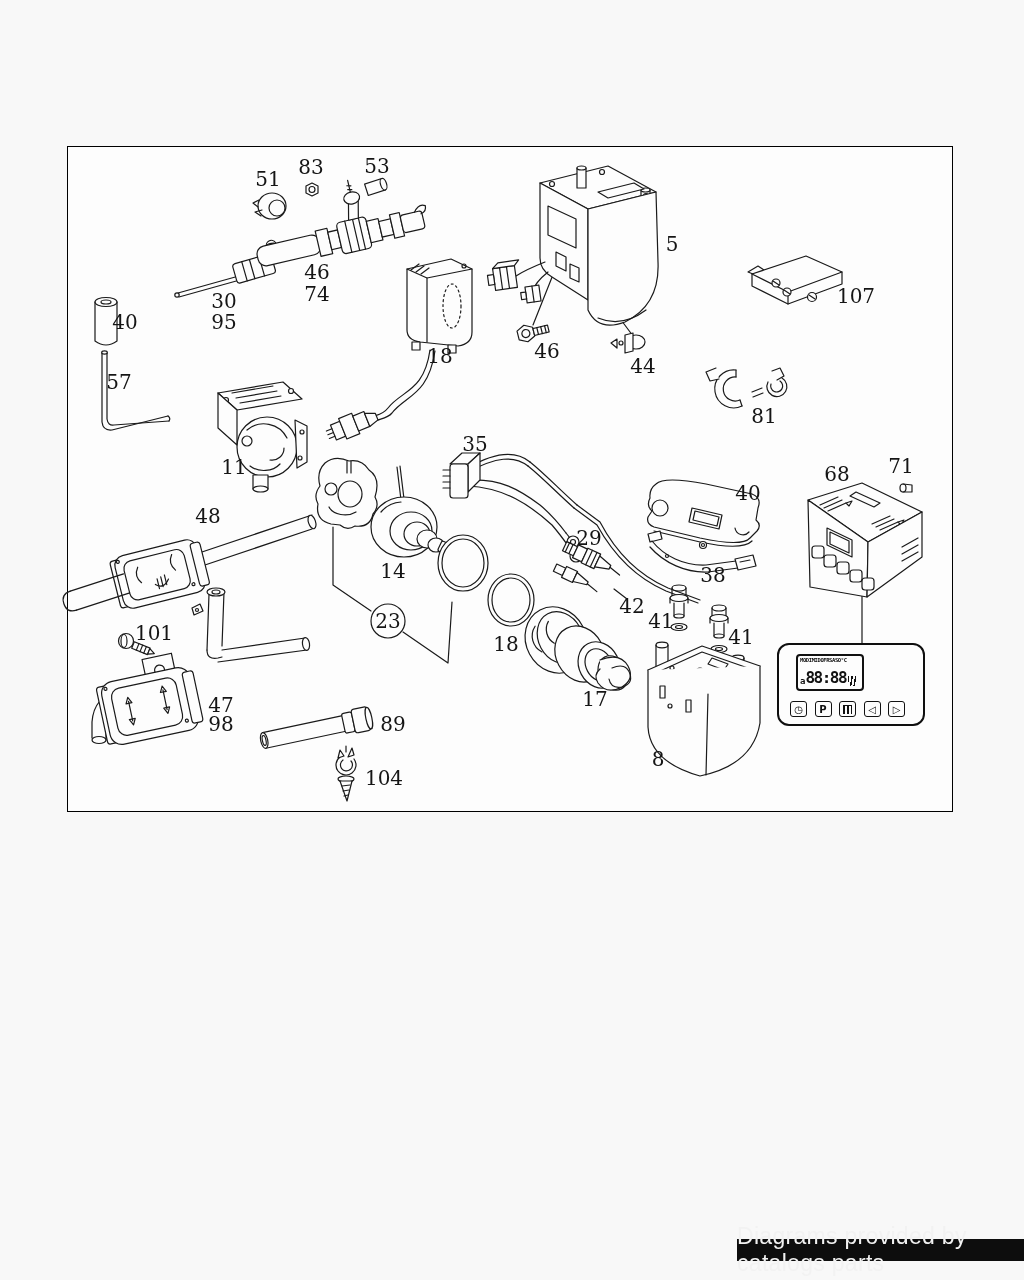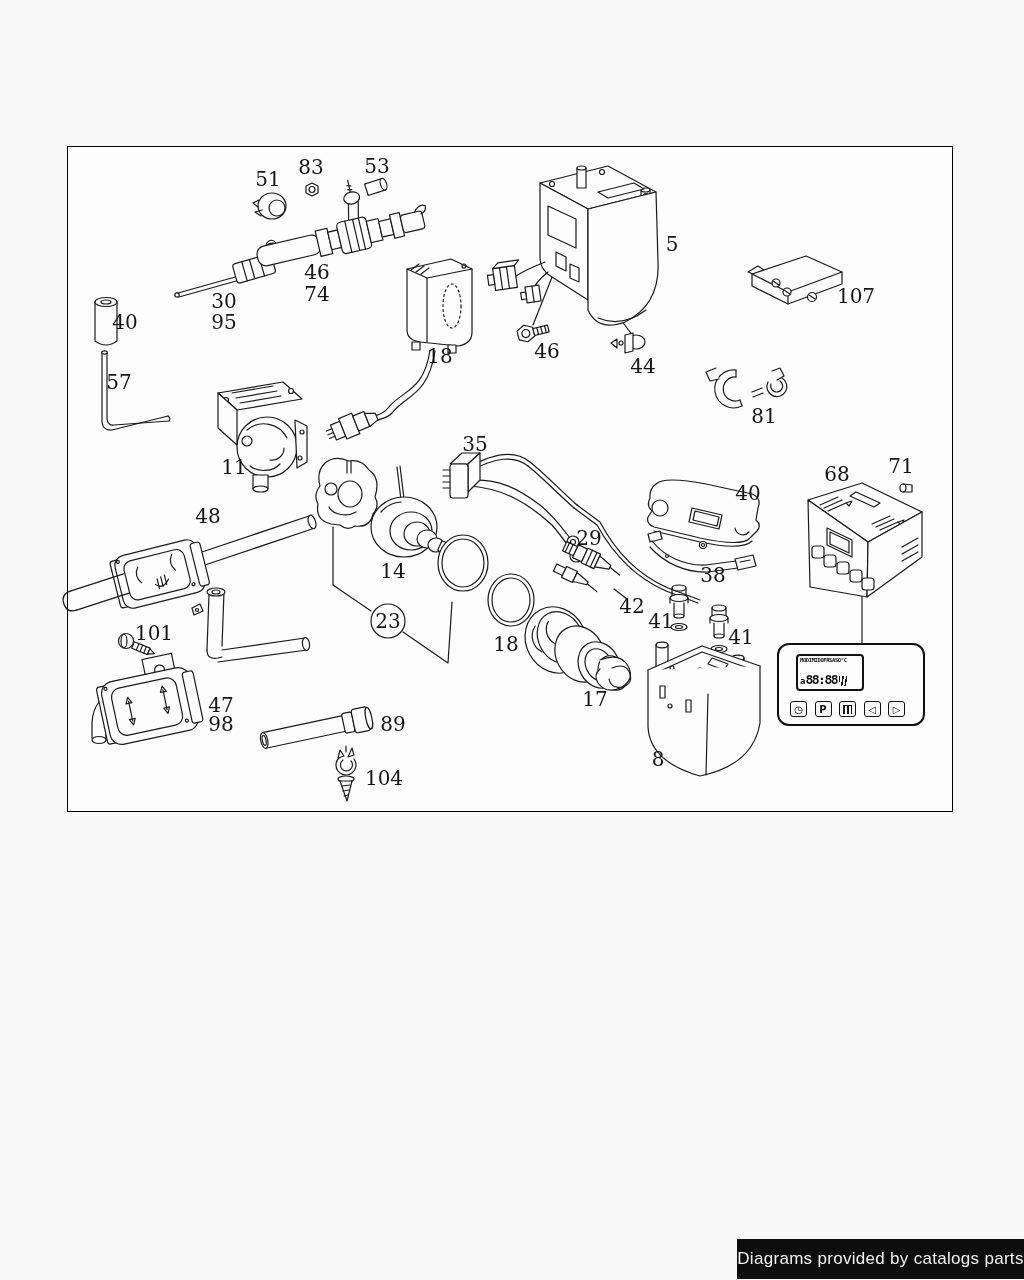--- a/index.html
+++ b/index.html
@@ -30,39 +30,39 @@
     border:2px solid #111;border-radius:4px;box-sizing:border-box;
     padding:1px 2px;overflow:hidden;background:#fdfdfd;
   }
   .pdays{
     font-family:"DejaVu Sans Mono",monospace;font-size:5.5px;line-height:7px;
     letter-spacing:-0.4px;color:#111;white-space:nowrap;font-weight:bold;
   }
   .ptrow{display:flex;align-items:flex-end;height:22px;}
   .ppre{font-family:"DejaVu Sans Mono",monospace;font-size:9px;font-weight:bold;color:#111;line-height:1;}
   .ptime{
-    font-family:"DejaVu Sans Mono",monospace;font-size:13px;font-weight:bold;
+    font-family:"DejaVu Sans Mono",monospace;font-size:16px;font-weight:bold;
     letter-spacing:-1.5px;color:#111;line-height:1;
   }
   .pbars{
     display:inline-block;width:8px;height:10px;margin-left:2px;
     background:repeating-linear-gradient(100deg,#111 0 1.5px,transparent 1.5px 3.5px);
   }
   .pbtns{position:absolute;left:11px;bottom:7px;display:flex;gap:7.5px;}
   .pbtn{
     width:17px;height:16px;border:1.8px solid #111;border-radius:3px;box-sizing:border-box;
     display:flex;align-items:center;justify-content:center;
     font-family:"DejaVu Sans",sans-serif;font-size:10px;font-weight:bold;color:#111;background:#fdfdfd;
   }
   .heatbars{width:9px;height:8px;border-top:1.4px solid #111;
     background:repeating-linear-gradient(90deg,#111 0 1.6px,transparent 1.6px 4px);}
   .footer{
-    position:absolute;left:737px;top:1239px;width:287px;height:40px;background:#0d0d0d;
+    position:absolute;left:737px;top:1239px;width:287px;height:22px;background:#0d0d0d;
     color:#f2f2f2;display:flex;align-items:center;justify-content:center;
-    font-size:17px;letter-spacing:0.3px;
+    font-size:23px;letter-spacing:0.3px;
   }
 </style>
 </head>
 <body>
 
 <div class="diagram-box"></div>
 
 <svg id="art" viewBox="0 0 1024 1280">
 
   <g>

